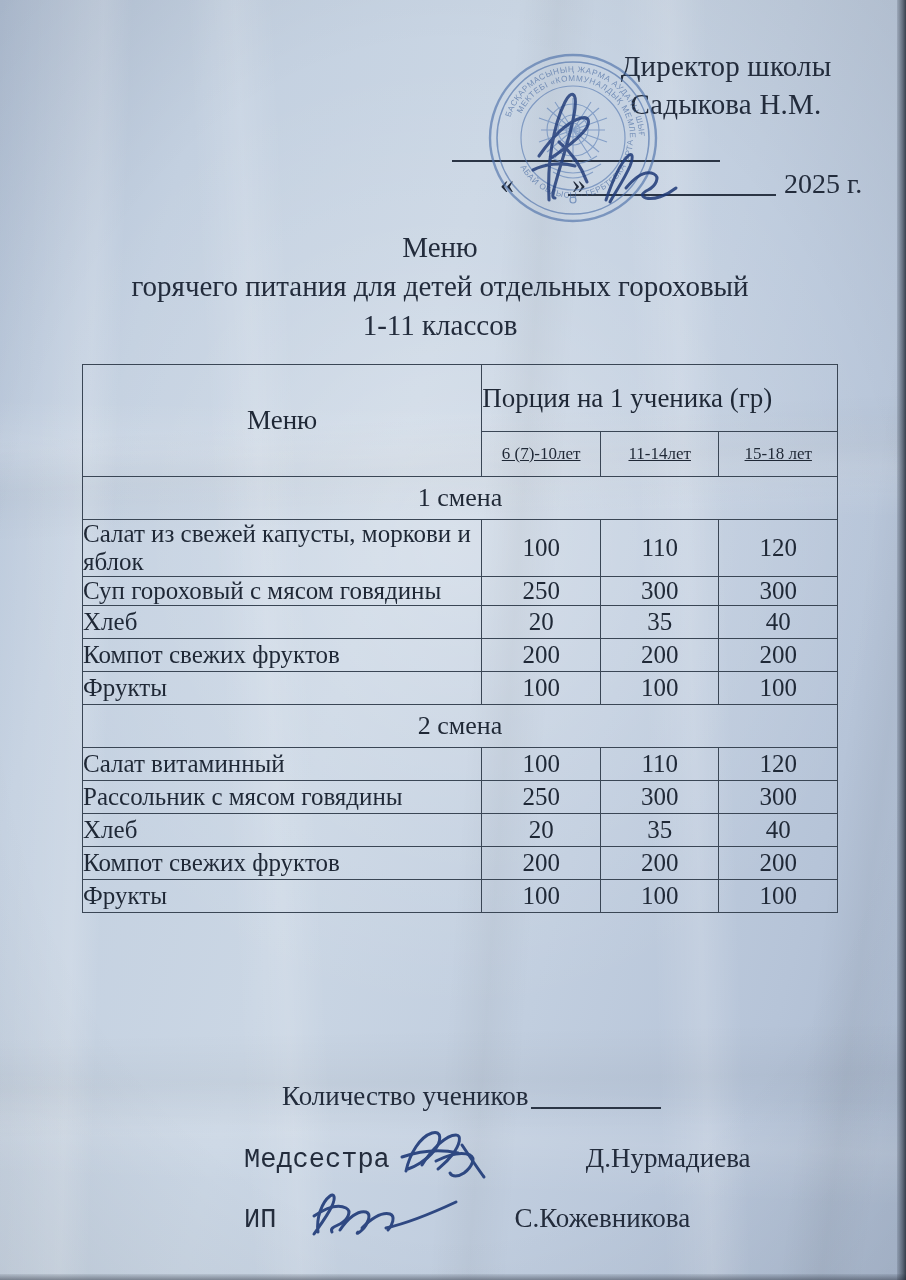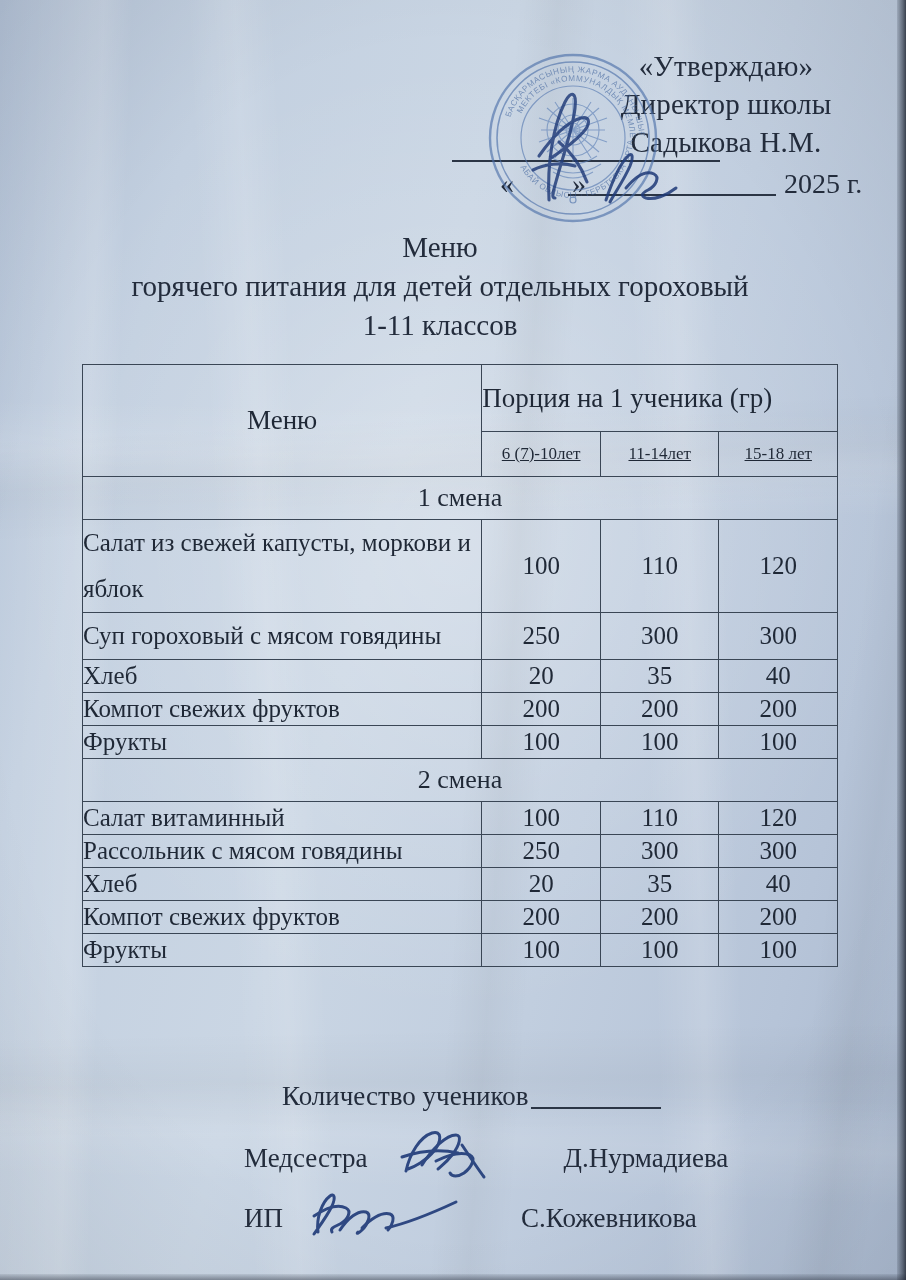--- a/index.html
+++ b/index.html
@@ -175,21 +175,21 @@
     vertical-align: middle;
     font-size: 17px;
     text-decoration: underline;
   }
   .shift-row td {
     height: 42px;
     text-align: center;
     vertical-align: middle;
     font-size: 26px;
   }
-  tr.two-line .c-name { line-height: 46px; margin-top: 24px; }
+  tr.two-line .c-name { line-height: 28px; margin-top: 24px; }
 
   
   .count {
     position: absolute;
     left: 282px;
     top: 1081px;
     font-size: 27px;
     white-space: nowrap;
   }
   .count .blank {
@@ -199,41 +199,40 @@
     vertical-align: -4px;
     margin-left: 2px;
   }
   .sigrow {
     position: absolute;
     font-size: 27px;
     white-space: nowrap;
   }
   .sigrow.r1 { left: 244px; top: 1143px; }
   .sigrow.r2 { left: 244px; top: 1203px; }
-  .sigrow .role { display: inline-block; }
+  .sigrow .role { display: inline-block; font-family: Liberation Mono, monospace; }
   .sigrow .gap  { display: inline-block; width: 196px; }
   .sigrow.r2 .gap { width: 238px; }
   .ink {
     position: absolute;
     opacity: 0.9;
   }
   .ink.n1 { left: 392px; top: 1127px; width: 116px; height: 54px; }
   .ink.n2 { left: 300px; top: 1188px; width: 166px; height: 52px; }
 </style>
 </head>
 <body>
 
 <div class="page">
 
   <div class="tex t1"></div>
   <div class="tex t2"></div>
   <div class="tex vign"></div>
 
   <div class="approve">
-    <div>«Утверждаю»</div>
     <div>Директор школы</div>
     <div>Садыкова Н.М.</div>
   </div>
 
   <div class="dateline">
     <div class="rule-a"></div>
     <div class="rule-b"></div>
     <span class="q1">«</span>
     <span class="q2">»</span>
     <span class="yr">2025 г.</span>

